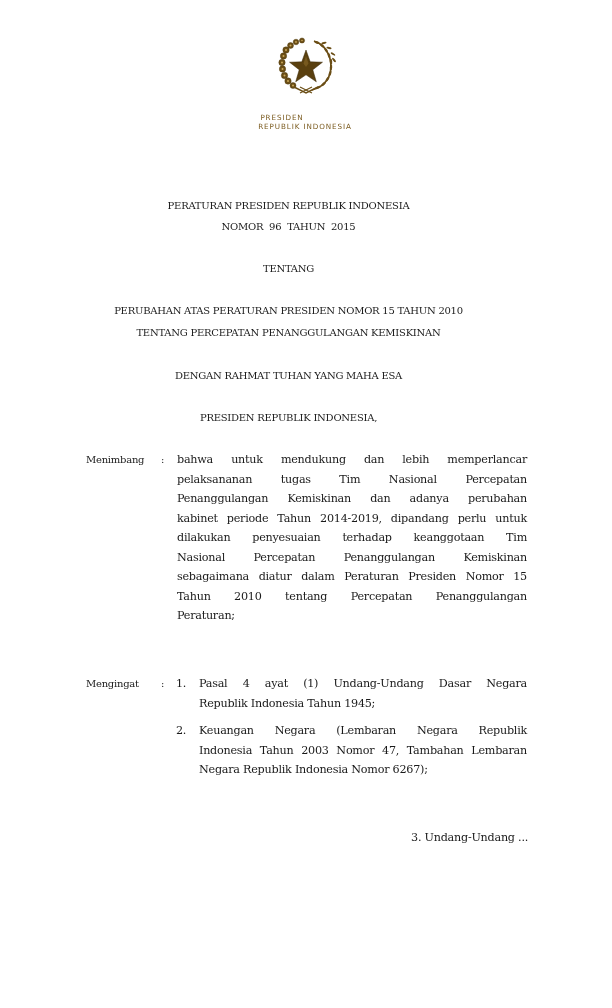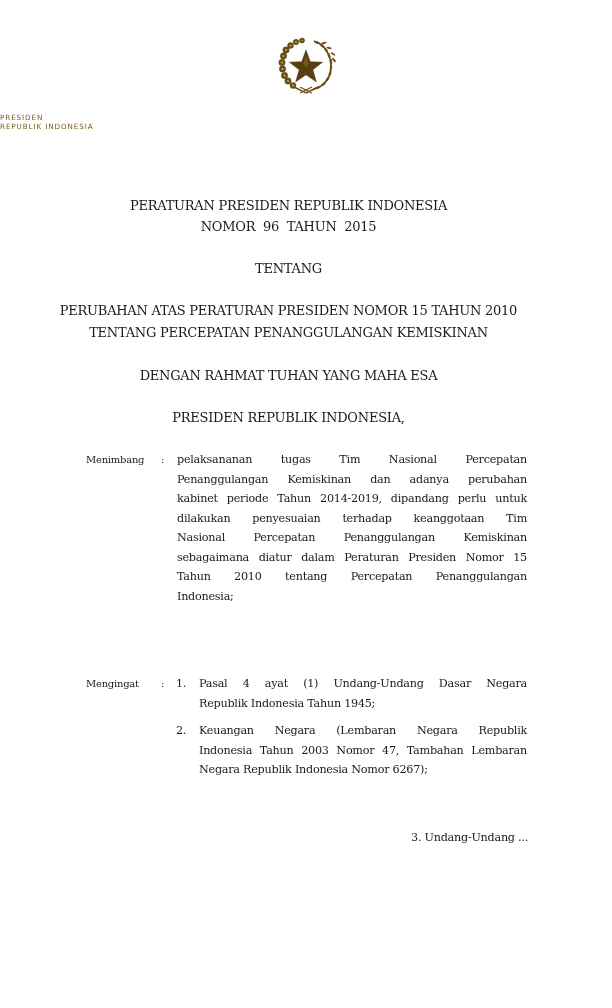--- a/index.html
+++ b/index.html
@@ -19,34 +19,35 @@
       position: absolute;
       left: 276px;
       top: 36px;
       width: 60px;
       height: 60px;
     }
     .emblem-caption {
       position: absolute;
       left: 0;
       width: 564px;
+      text-align: center;
       font-family: "DejaVu Sans", "Liberation Sans", sans-serif;
       font-size: 7.2px;
       letter-spacing: 0.9px;
       color: #7a5a1e;
       line-height: 9px;
     }
     .cap1 { top: 113px; }
-    .cap2 { top: 122px; }
+    .cap2 { top: 122px; padding-left: 23px; }
     .center-line {
       position: absolute;
       left: 0;
       width: 577px;
       text-align: center;
-      font-size: 13px;
+      font-size: 10px;
       line-height: 14px;
       white-space: pre;
       font-family: "DejaVu Serif", serif;
       letter-spacing: -0.25px;
     }
     .label {
       position: absolute;
       font-size: 10px;
       line-height: 14px;
       letter-spacing: -0.25px;
@@ -146,28 +147,29 @@
 <div class="center-line" style="top:220px;">NOMOR  96  TAHUN  2015</div>
 <div class="center-line" style="top:262px;">TENTANG</div>
 <div class="center-line" style="top:304px;">PERUBAHAN ATAS PERATURAN PRESIDEN NOMOR 15 TAHUN 2010</div>
 <div class="center-line" style="top:326px;">TENTANG PERCEPATAN PENANGGULANGAN KEMISKINAN</div>
 <div class="center-line" style="top:369px;text-align:center;">DENGAN RAHMAT TUHAN YANG MAHA ESA</div>
 <div class="center-line" style="top:411px;">PRESIDEN REPUBLIK INDONESIA,</div>
 
 <div class="label" style="left:86px; top:453px;">Menimbang</div>
 <div class="label" style="left:161px; top:453px;">:</div>
 <div class="para" style="left:177px; top:450px; width:350px;">
+  <span class="ln">bahwa untuk mendukung dan lebih memperlancar</span>
   <span class="ln">pelaksananan tugas Tim Nasional Percepatan</span>
   <span class="ln">Penanggulangan Kemiskinan dan adanya perubahan</span>
   <span class="ln">kabinet periode Tahun 2014-2019, dipandang perlu untuk</span>
   <span class="ln">dilakukan penyesuaian terhadap keanggotaan Tim</span>
   <span class="ln">Nasional Percepatan Penanggulangan Kemiskinan</span>
   <span class="ln">sebagaimana diatur dalam Peraturan Presiden Nomor 15</span>
   <span class="ln">Tahun 2010 tentang Percepatan Penanggulangan</span>
-  <span class="ln last">Indonesia;</span>
+  <span class="ln last">Peraturan;</span>
 </div>
 
 <div class="label" style="left:86px; top:677px;">Mengingat</div>
 <div class="label" style="left:161px; top:677px;">:</div>
 
 <div class="item-num" style="left:176px; top:677px;">1.</div>
 <div class="para" style="left:199px; top:674px; width:328px;">
   <span class="ln">Pasal 4 ayat (1) Undang-Undang Dasar Negara</span>
   <span class="ln last">Republik Indonesia Tahun 1945;</span>
 </div>

